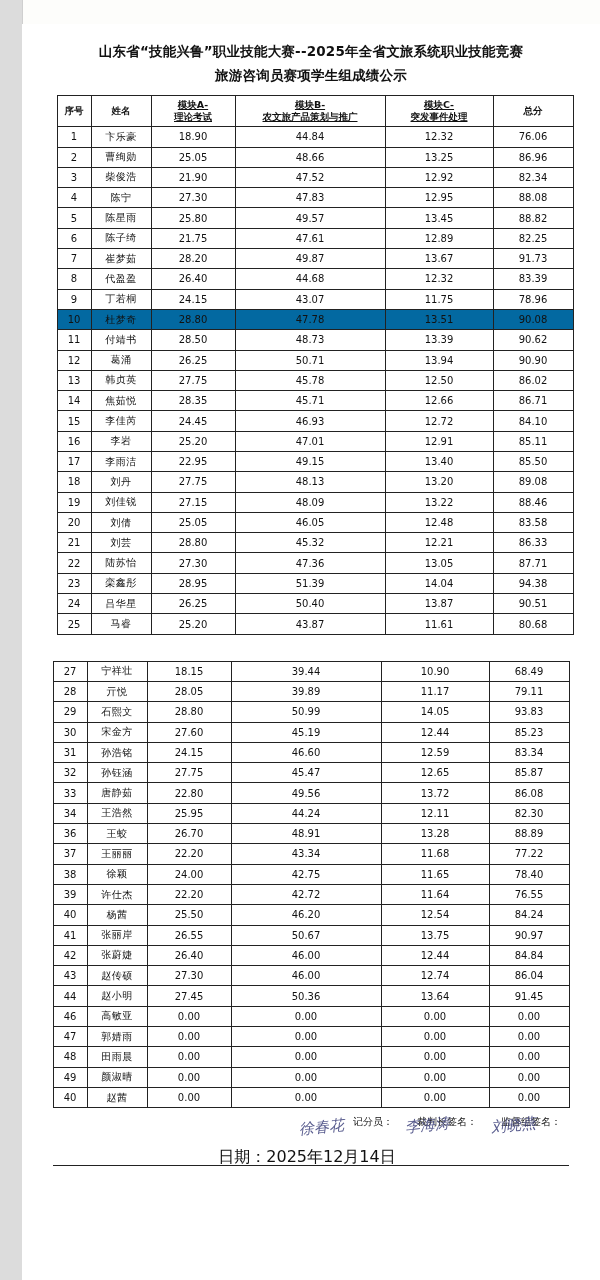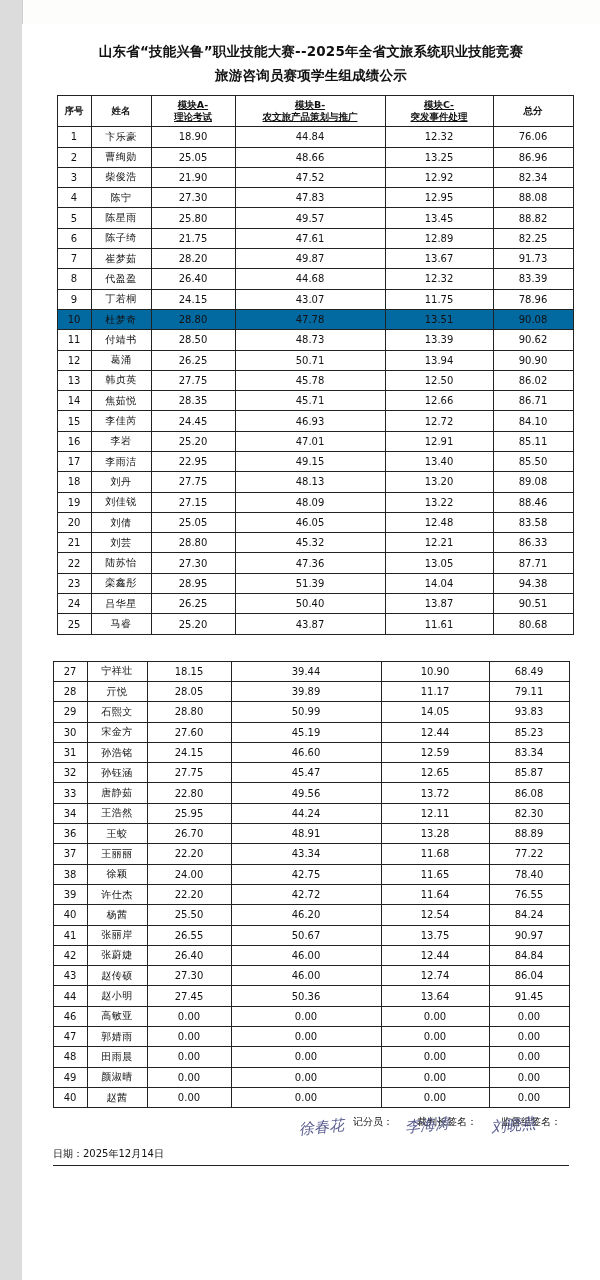--- a/index.html
+++ b/index.html
@@ -114,23 +114,23 @@
     font-family: "DejaVu Sans", sans-serif;
     font-size: 10px;
     color: #111;
     display: flex;
     justify-content: flex-end;
     gap: 24px;
     padding-right: 8px;
   }
   .footer-line2 {
     font-family: "DejaVu Sans", sans-serif;
-    font-size: 10px;
+    font-size: 16px;
     color: #111;
-    text-align: left;
+    text-align: center;
     padding-right: 8px;
     padding-top: 18px;
   }
   .sig {
     position: absolute;
     font-family: "DejaVu Serif", serif;
     font-style: italic;
     color: #3b3f7a;
     font-size: 15px;
     transform: rotate(-6deg);

